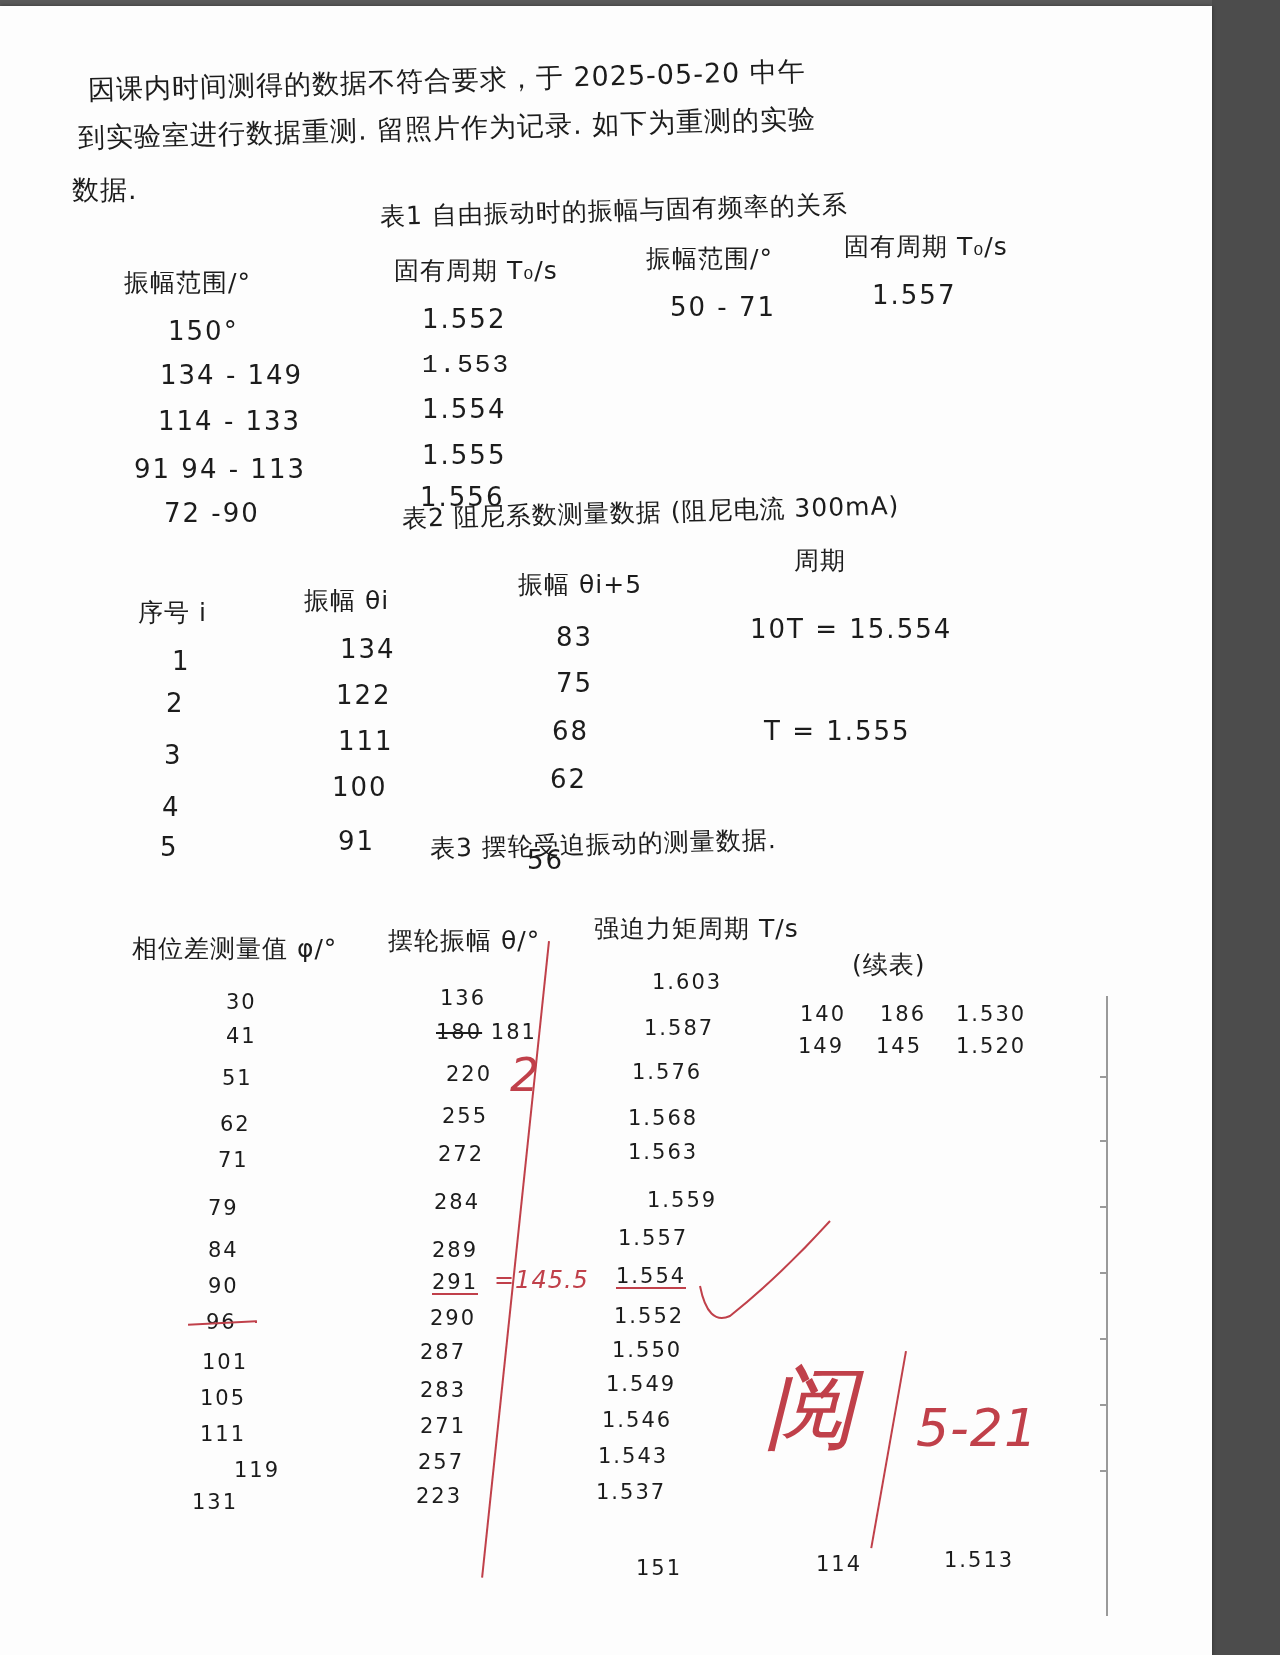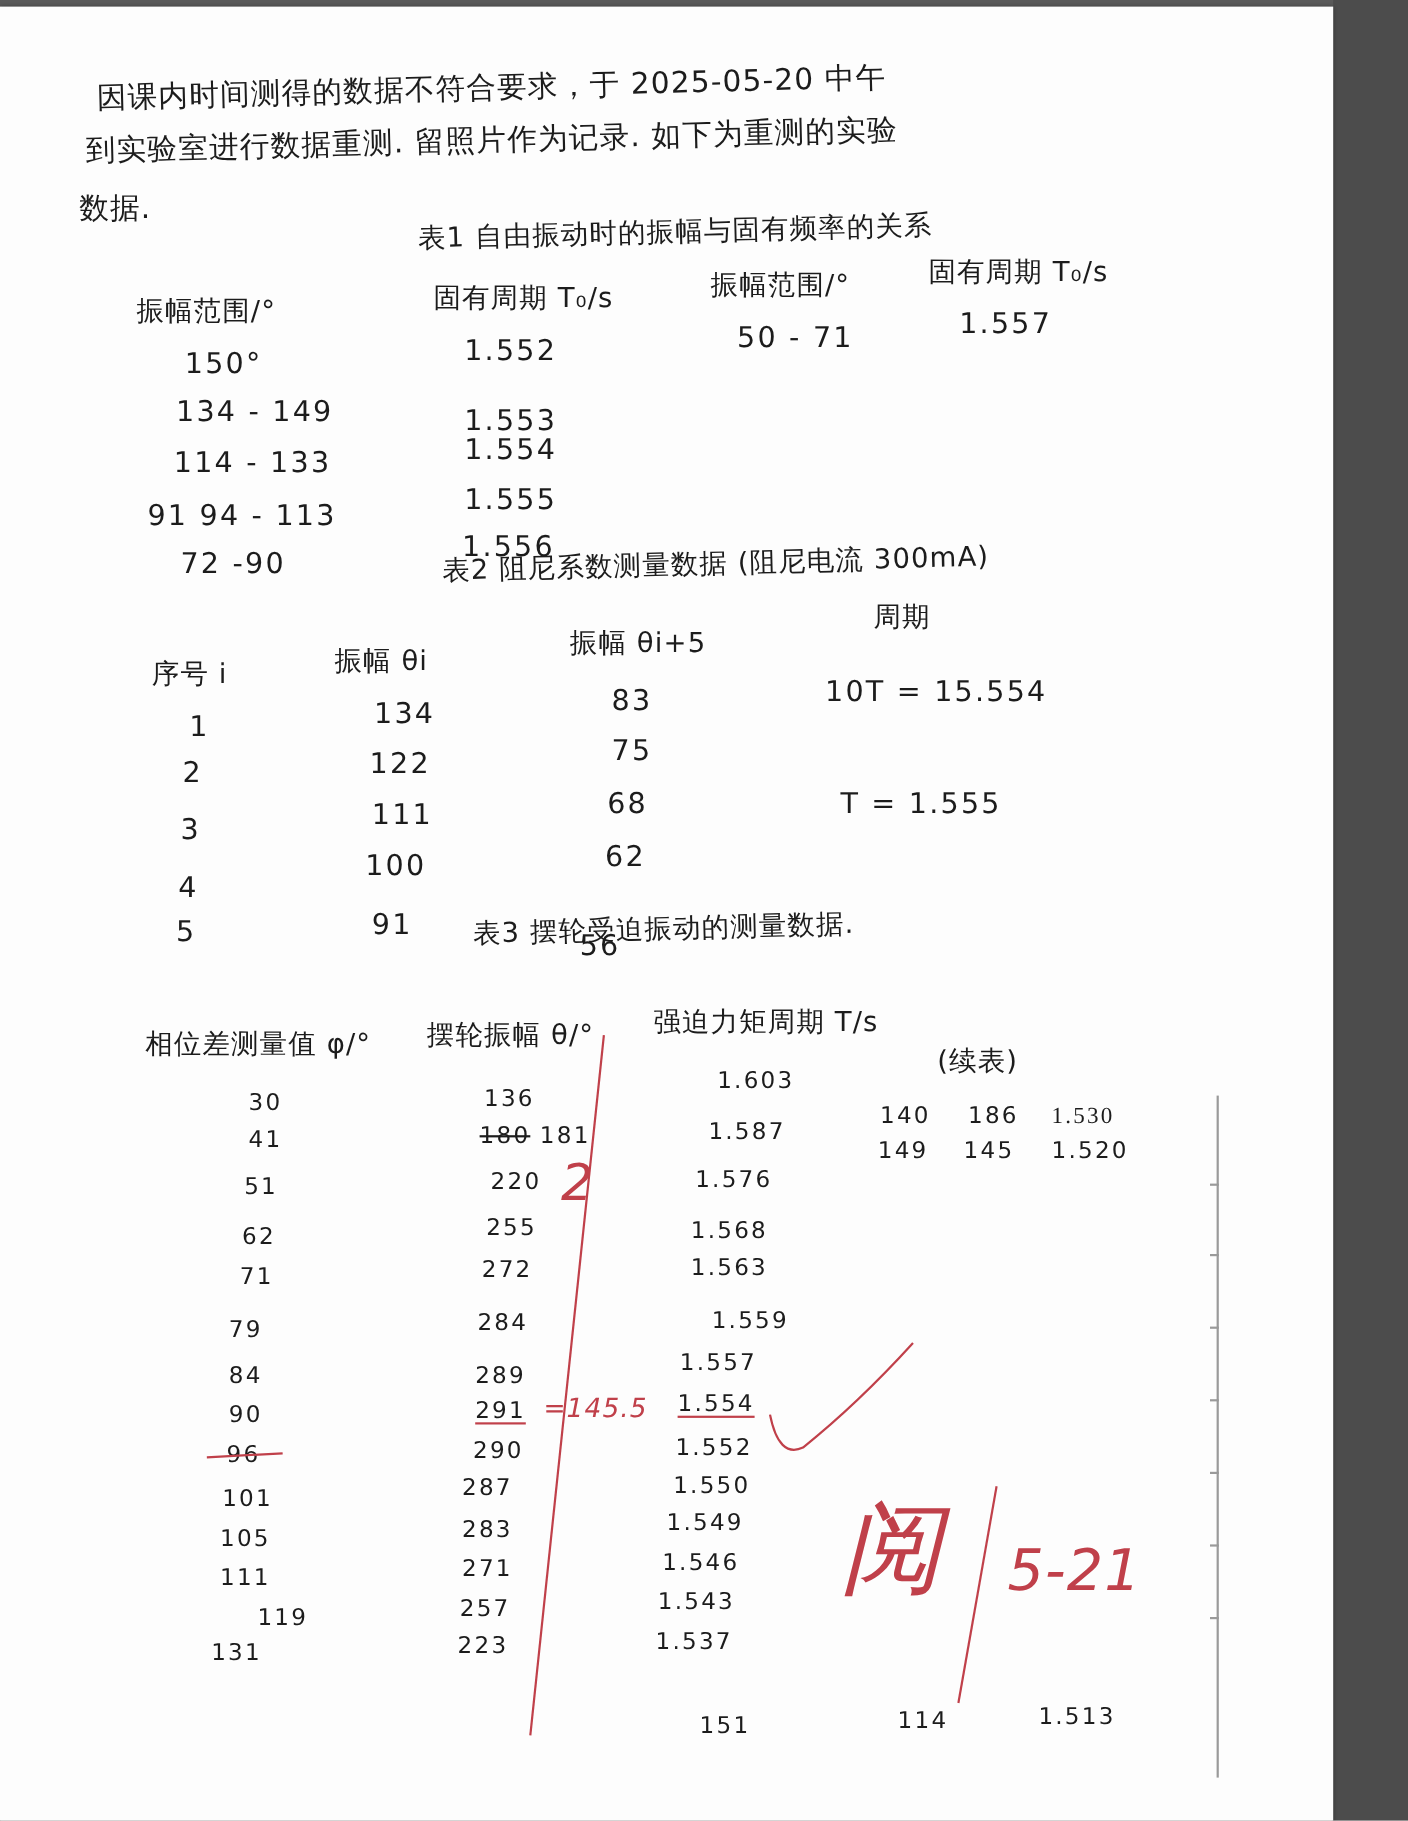--- a/index.html
+++ b/index.html
@@ -44,21 +44,21 @@
 
   <div class="t h rot1" style="left:380px;top:198px;">表1  自由振动时的振幅与固有频率的关系</div>
   <div class="t h" style="left:124px;top:264px;">振幅范围/°</div>
   <div class="t h" style="left:394px;top:252px;">固有周期 T₀/s</div>
   <div class="t h" style="left:646px;top:240px;">振幅范围/°</div>
   <div class="t h" style="left:844px;top:228px;">固有周期 T₀/s</div>
 
   <div class="t num" style="left:168px;top:312px;">150°</div>
   <div class="t num" style="left:422px;top:300px;">1.552</div>
   <div class="t num" style="left:160px;top:356px;">134 - 149</div>
-  <div class="t num" style="left:422px;top:364px;">1.553</div>
+  <div class="t num" style="left:422px;top:346px;font-family:Liberation Mono, monospace;">1.553</div>
   <div class="t num" style="left:158px;top:402px;">114 - 133</div>
   <div class="t num" style="left:422px;top:390px;">1.554</div>
   <div class="t num" style="left:134px;top:450px;">91 94 - 113</div>
   <div class="t num" style="left:422px;top:436px;">1.555</div>
   <div class="t num" style="left:164px;top:494px;">72  -90</div>
   <div class="t num" style="left:420px;top:478px;">1.556</div>
 
   <div class="t num" style="left:670px;top:288px;">50 - 71</div>
   <div class="t num" style="left:872px;top:276px;">1.557</div>
 
@@ -148,21 +148,21 @@
   <div class="t small" style="left:196px;top:1454px;margin-left:38px;">119</div>
   <div class="t small" style="left:418px;top:1446px;">257</div>
   <div class="t small" style="left:598px;top:1440px;">1.543</div>
 
   <div class="t small" style="left:192px;top:1486px;">131</div>
   <div class="t small" style="left:416px;top:1480px;">223</div>
   <div class="t small" style="left:596px;top:1476px;">1.537</div>
 
   <div class="t small" style="left:800px;top:998px;">140</div>
   <div class="t small" style="left:880px;top:998px;">186</div>
-  <div class="t small" style="left:956px;top:998px;font-family:Liberation Serif, serif;">1.530</div>
+  <div class="t small" style="left:956px;top:998px;">1.530</div>
   <div class="t small" style="left:798px;top:1030px;">149</div>
   <div class="t small" style="left:876px;top:1030px;">145</div>
   <div class="t small" style="left:956px;top:1030px;">1.520</div>
 
   <div class="t small" style="left:636px;top:1552px;">151</div>
   <div class="t small" style="left:816px;top:1548px;">114</div>
   <div class="t small" style="left:944px;top:1544px;">1.513</div>
 
   <div class="vrule"></div>
   <div class="tick" style="top:1070px;"></div>

